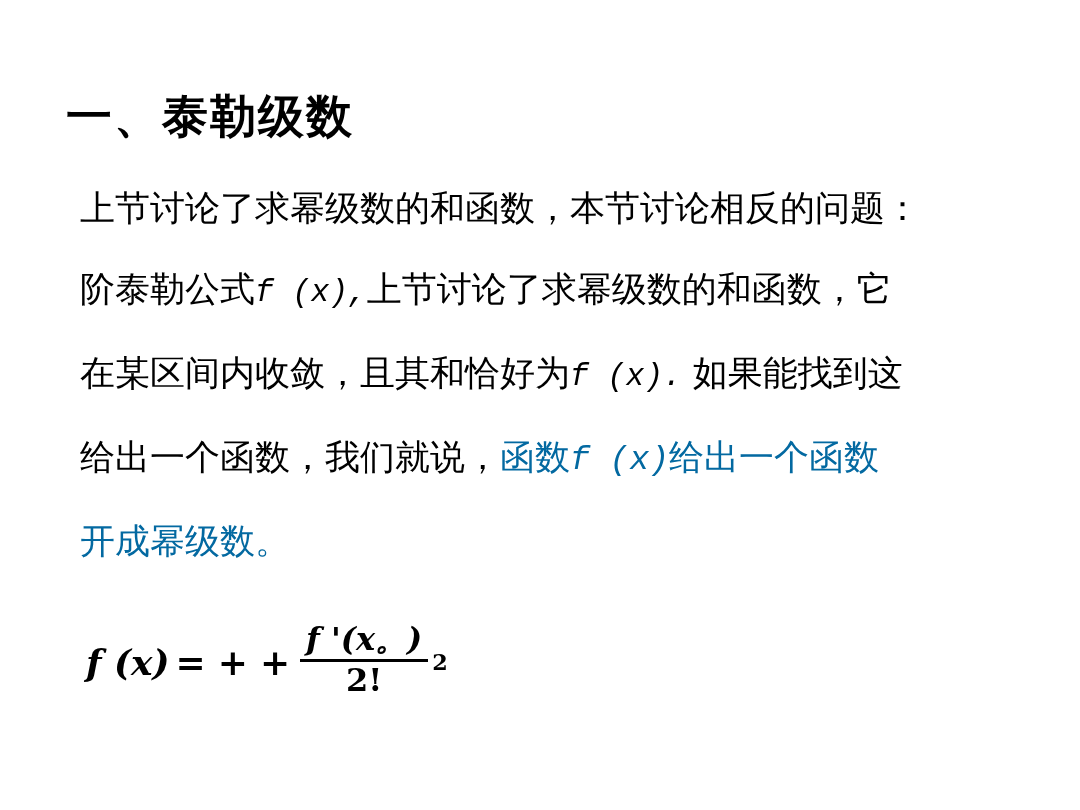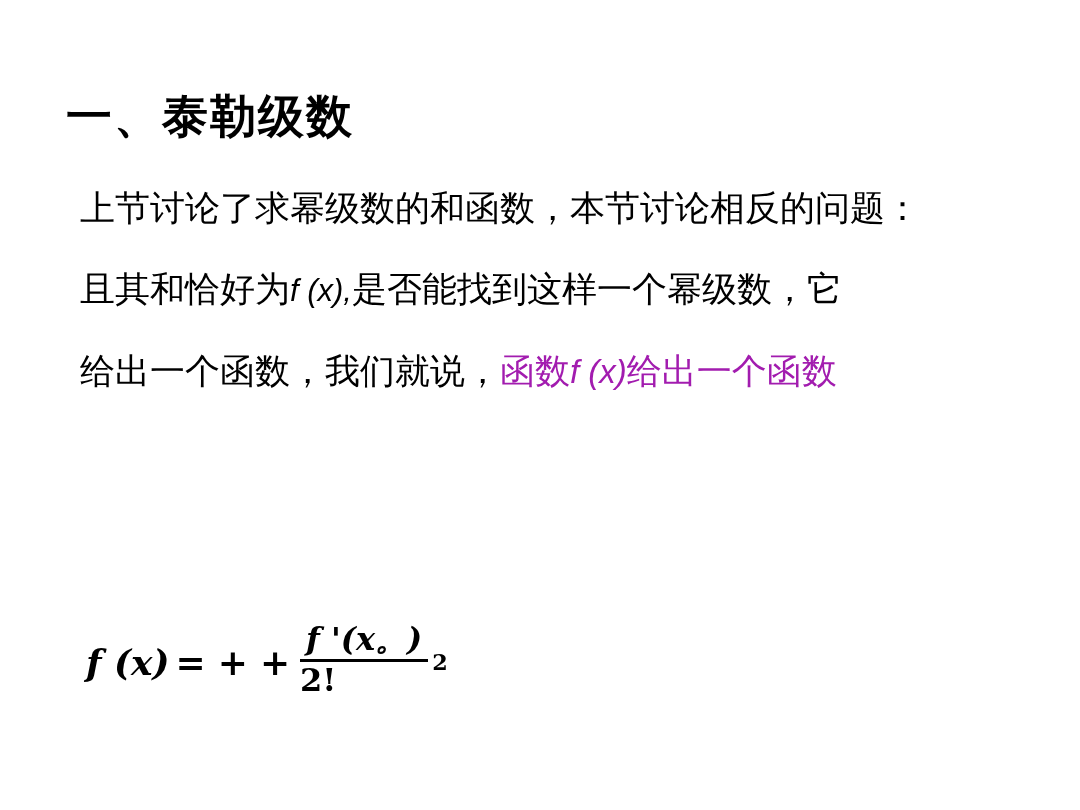--- a/index.html
+++ b/index.html
@@ -38,25 +38,25 @@
     width: 1000px;
     margin-left: 24px;
   }
   .line {
     font-size: 35px;
     line-height: 81px;
     white-space: nowrap;
     color: #000000;
   }
   .blue {
-    color: #a21caf;
+    color: #0369a1;
   }
   
   .mi {
-    font-family: Liberation Sans, sans-serif;
+    font-family: Liberation Mono, monospace;
     font-style: italic;
     font-size: 31px;
   }
   .mi-b {
     font-family: "DejaVu Serif", "Liberation Serif", serif;
     font-style: italic;
     font-weight: bold;
     font-size: 34px;
   }
   .sub-line {
@@ -87,21 +87,21 @@
     font-style: italic;
     font-weight: bold;
   }
   .formula .op {
     font-weight: bold;
     padding: 0 6px;
   }
   .frac {
     display: inline-flex;
     flex-direction: column;
-    align-items: flex-start;
+    align-items: center;
     vertical-align: middle;
     margin: 0 4px;
     position: relative;
     top: -2px;
   }
   .frac .num {
     font-size: 32px;
     font-style: italic;
     font-weight: bold;
     padding: 0 6px 2px 6px;
@@ -132,28 +132,35 @@
 
   <div class="heading">一、泰勒级数</div>
 
   <div class="body-block">
 
     <div class="line">
       <span>上节讨论了求幂级数的和函数，本节讨论相反的问题：</span>
     </div>
 
     <div class="line">
-      <span>且其和恰好为</span><span class="mi">f (x),</span><span>是否能找到这样一个幂级数，它</span>
+      <span>阶泰勒公式</span><span class="mi">f (x),</span><span>上节讨论了求幂级数的和函数，它</span>
     </div>
 
+    <div class="line">
+      <span>在某区间内收敛，且其和恰好为</span><span class="mi">f (x).</span>
+      <span>如果能找到这</span>
+    </div>
 
     <div class="line">
       <span>给出一个函数，我们就说，</span><span class="blue">函数</span><span class="blue mi" style="font-size:33px">f (x)</span><span class="blue">给出一个函数</span>
     </div>
 
+    <div class="line">
+      <span class="blue">开成幂级数。</span>
+    </div>
 
   </div>
 
 
   <div class="formula">
     <span class="it">f (x)</span>
     <span class="op">=</span>
     <span class="op">+</span>
     <span class="op">+</span>
     <span class="frac">

